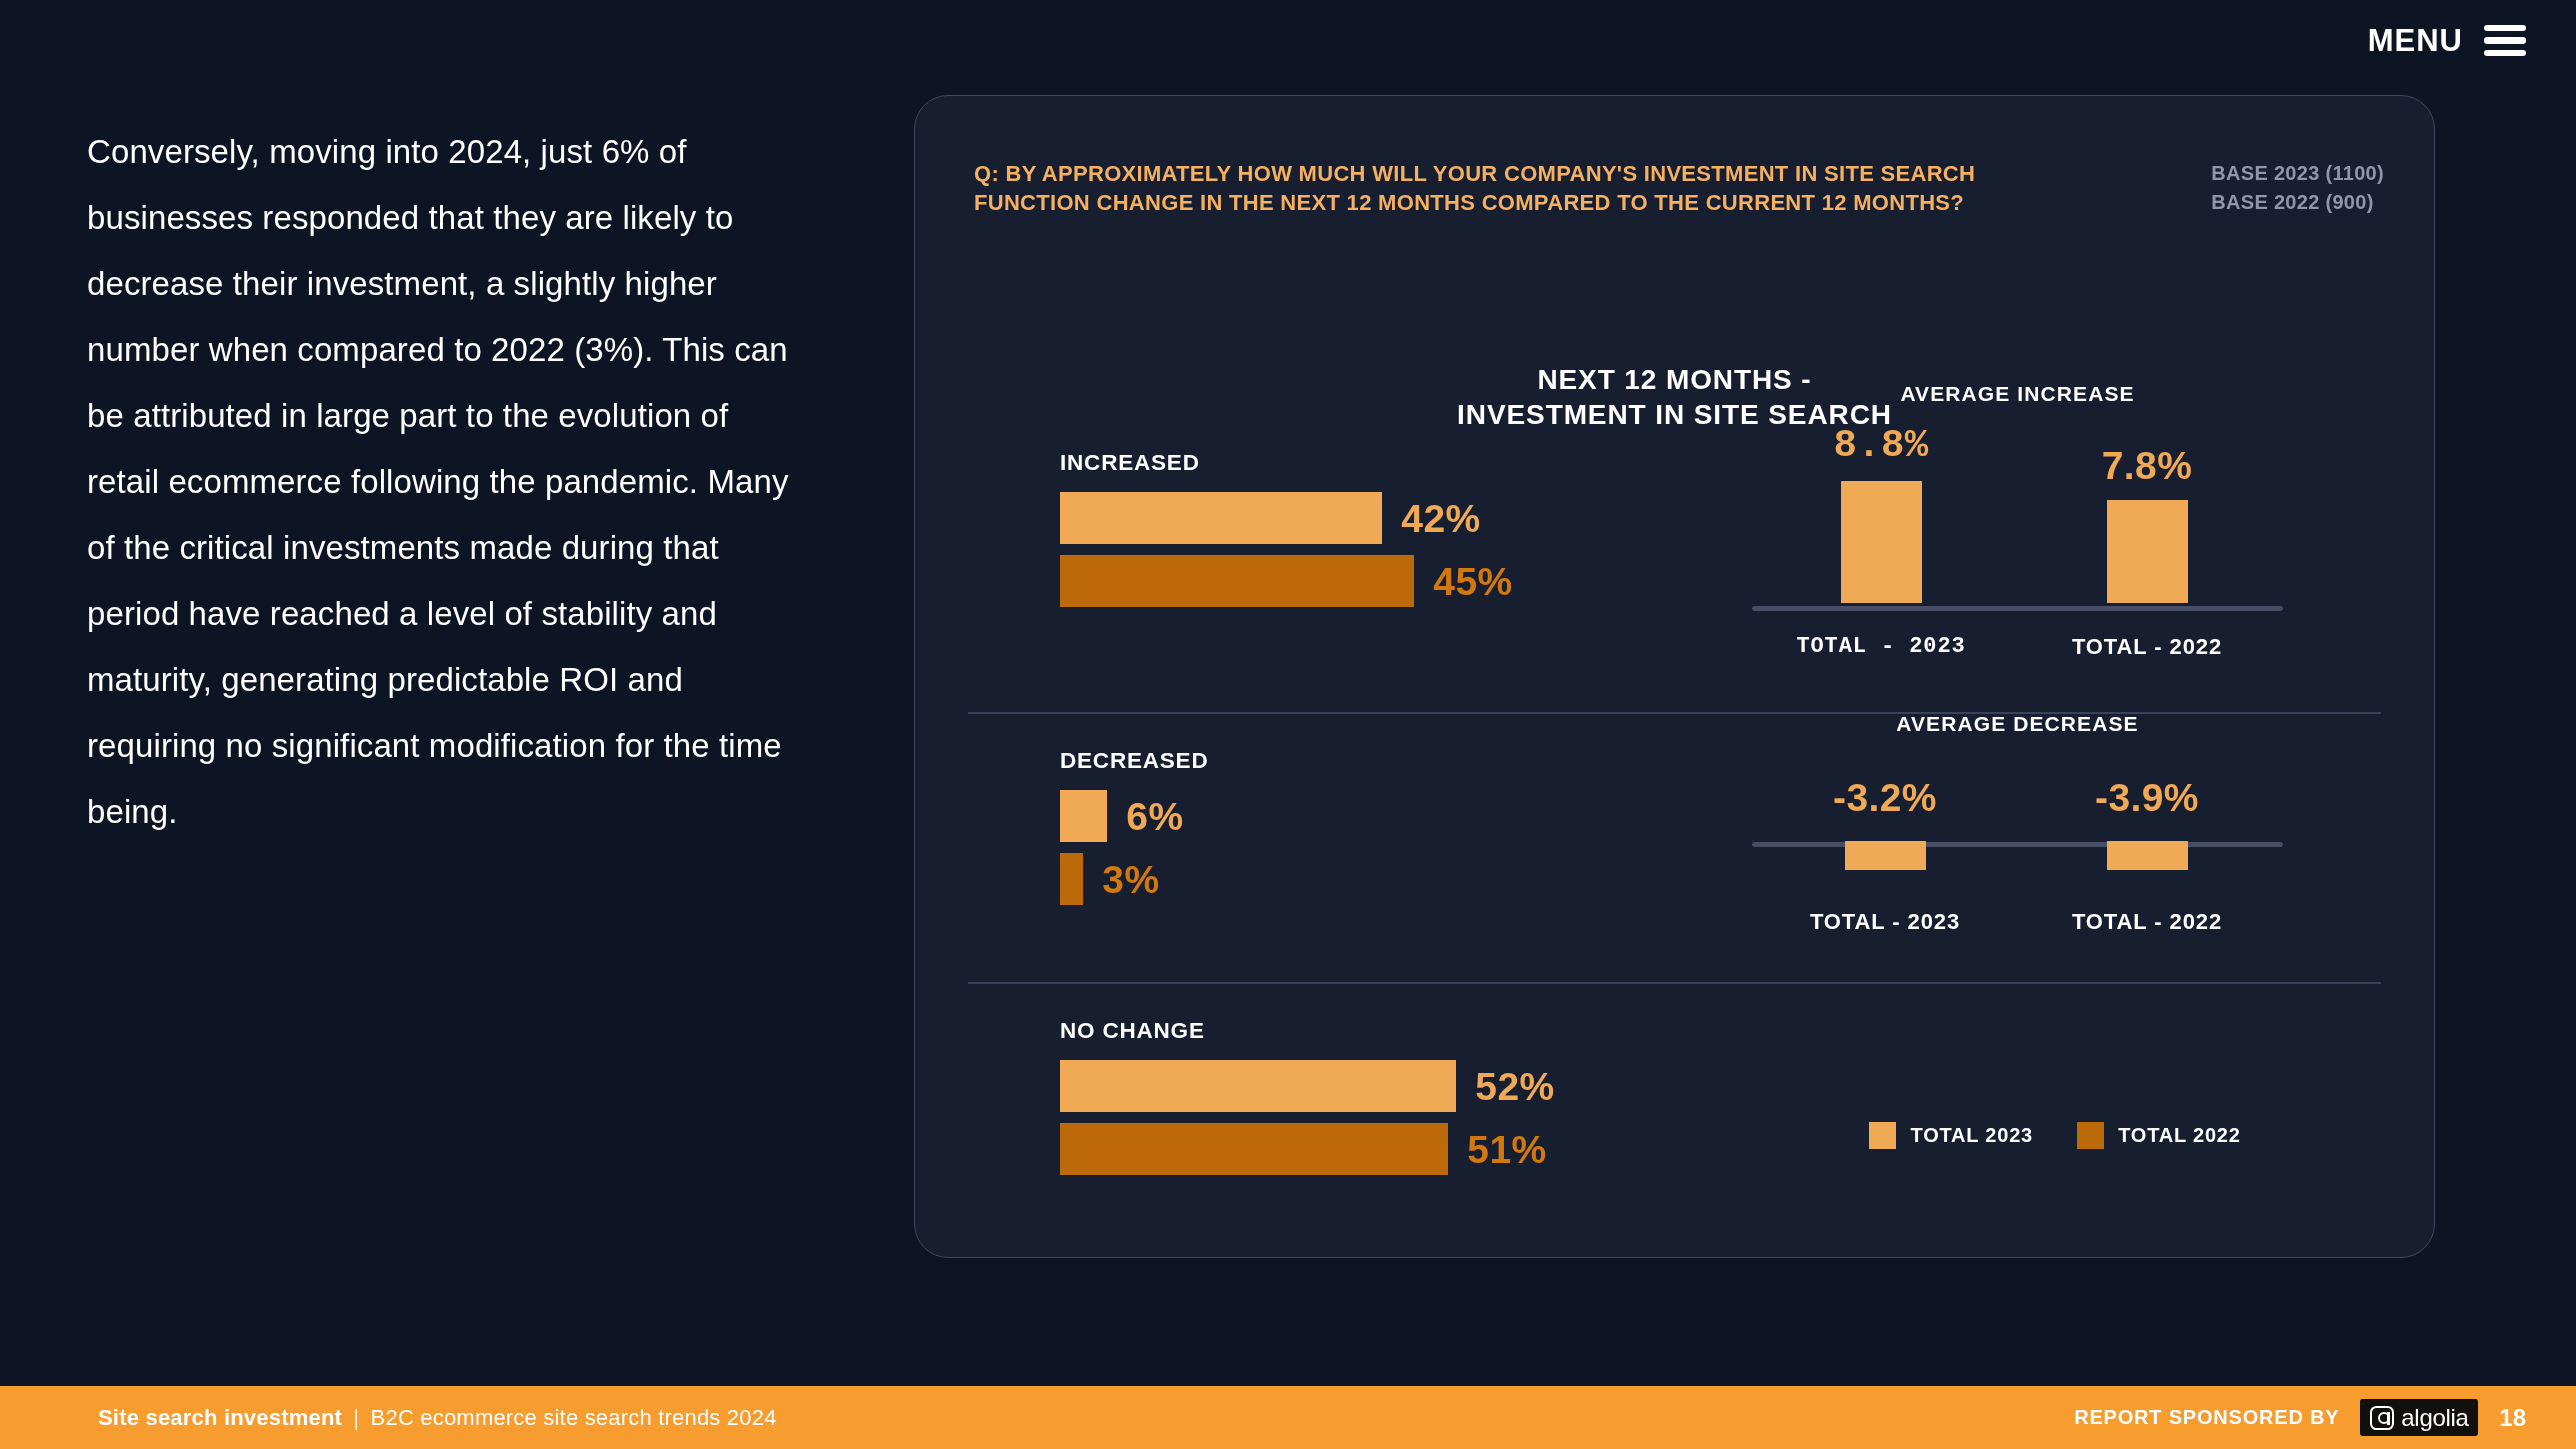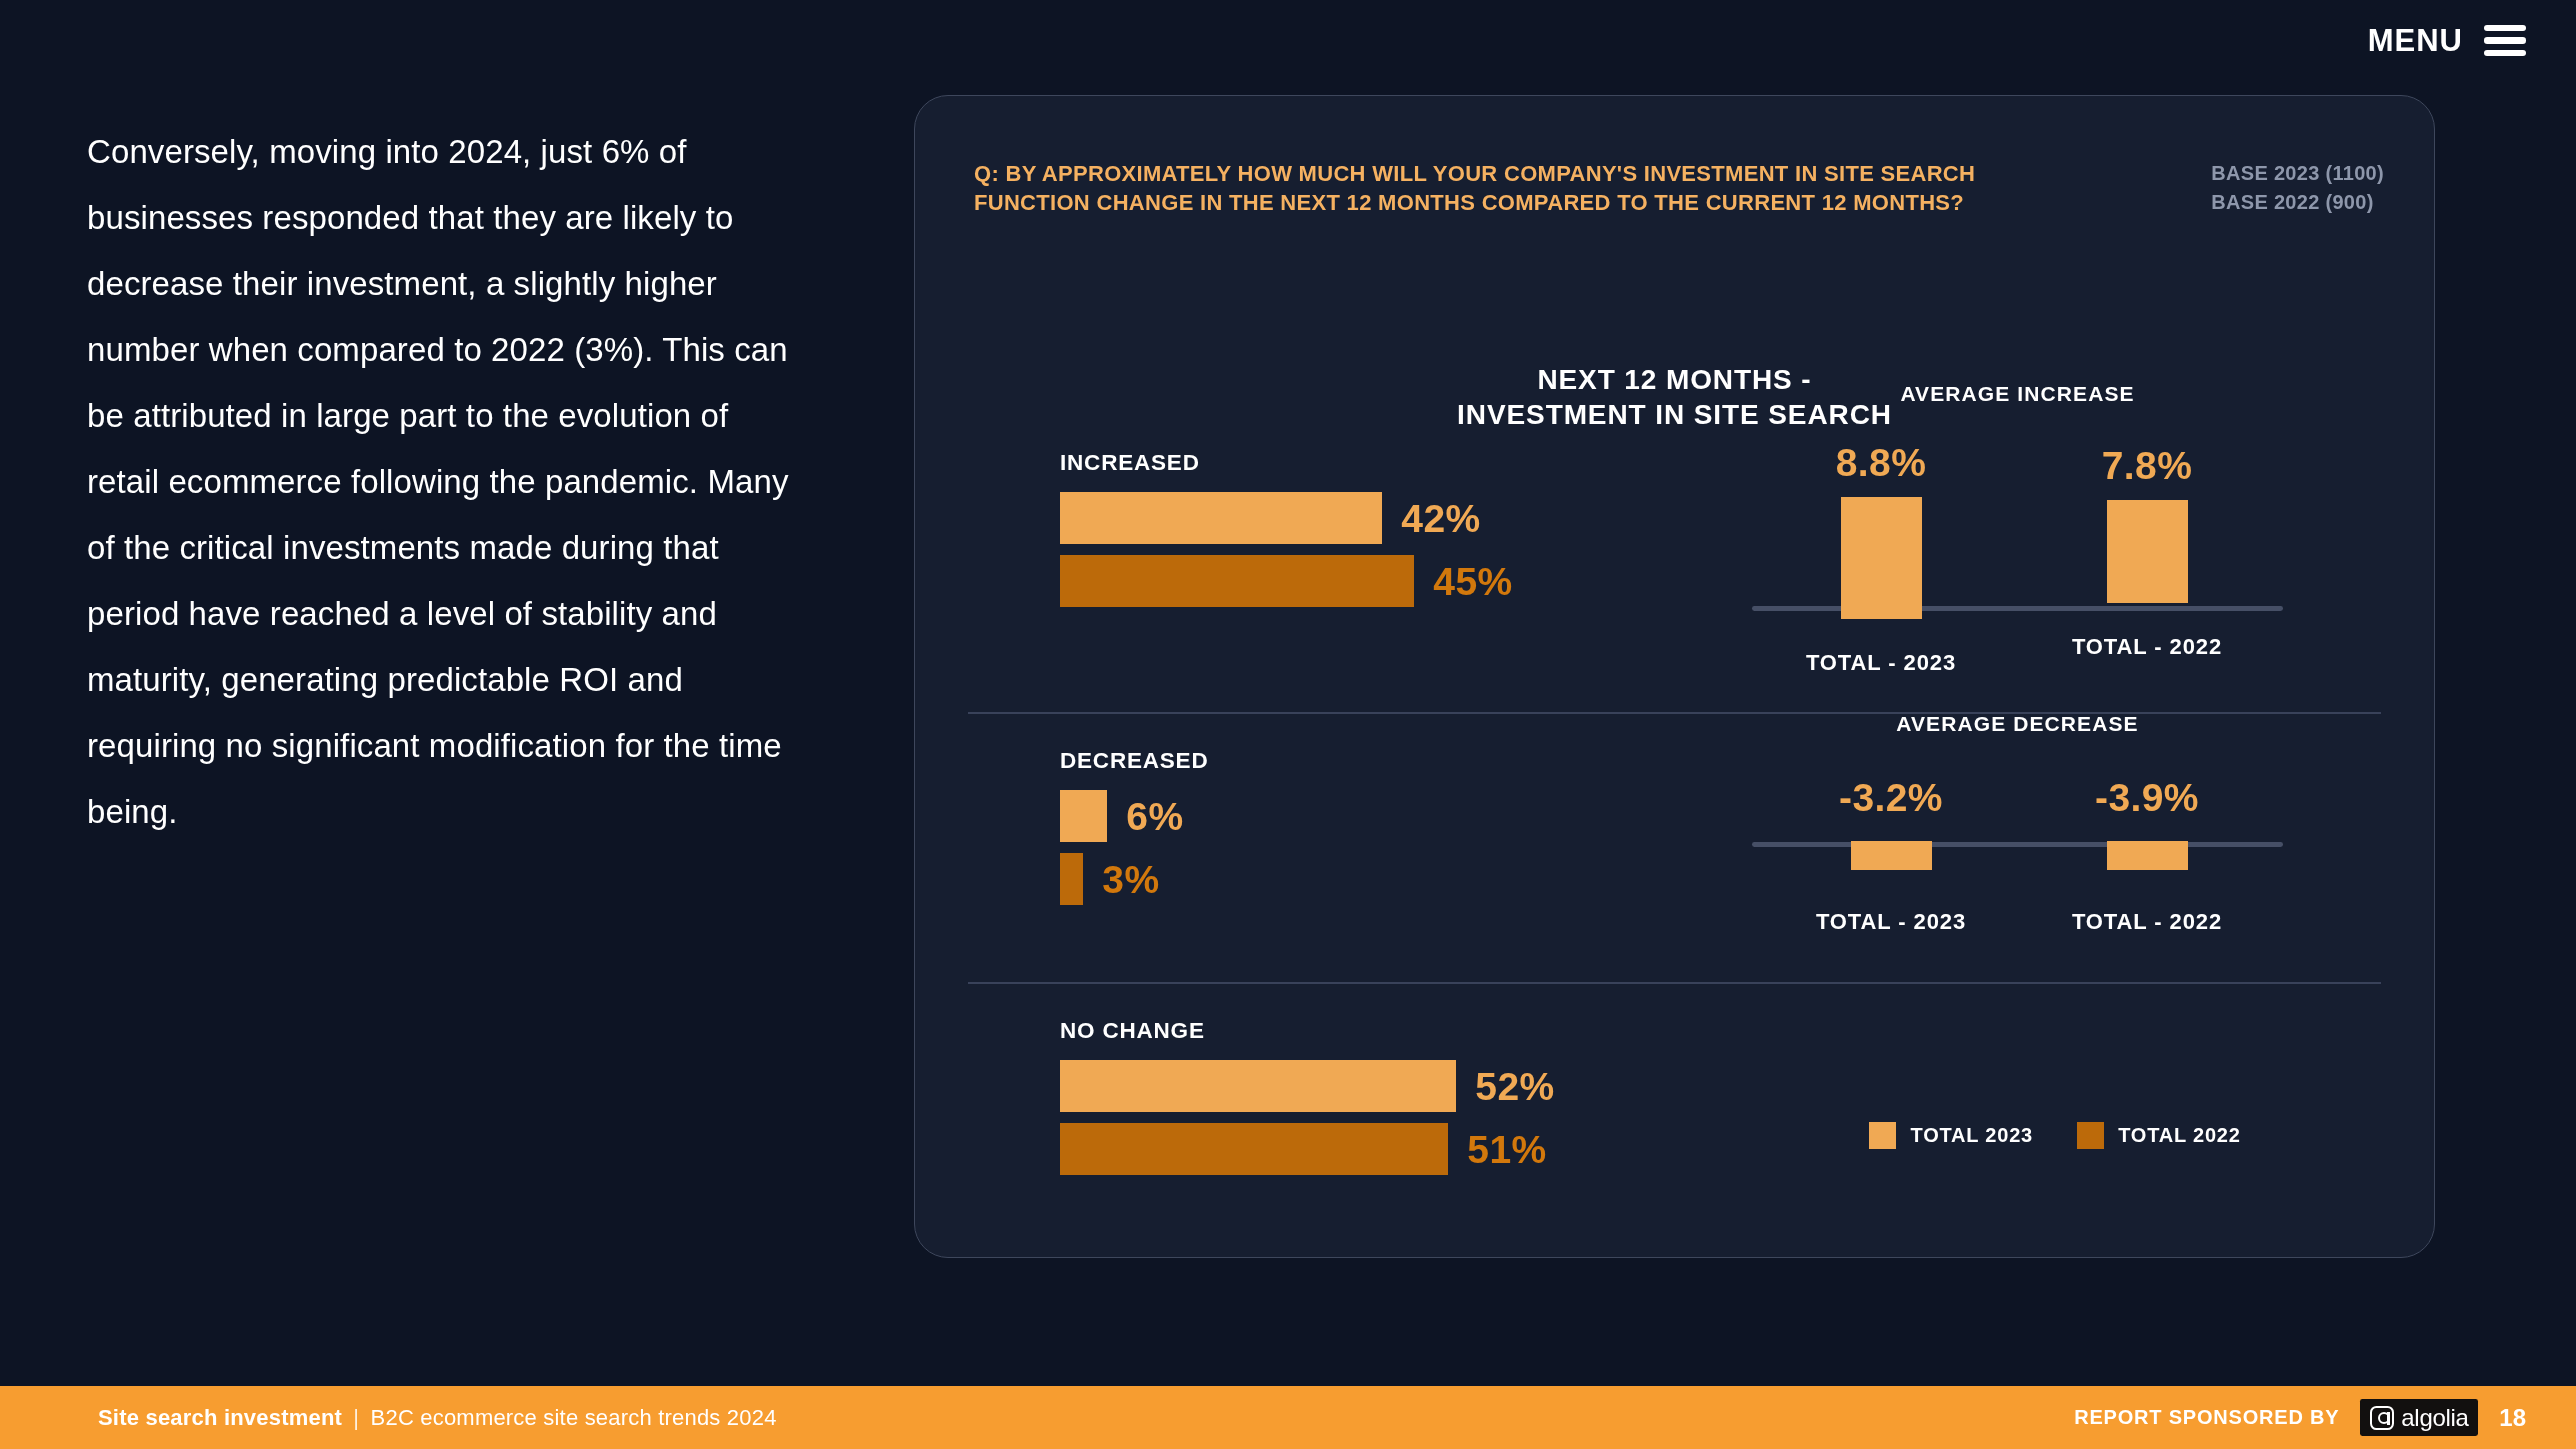--- a/index.html
+++ b/index.html
@@ -144,21 +144,21 @@
         <div class="bar c2022" style="width:354px;"></div>
         <div class="barval c2022">45%</div>
       </div>
     </div>
 
     <div class="avgpanel" style="left:837px; top:286px; width:531px;">
       <div class="avgtitle">AVERAGE INCREASE</div>
       <div class="avgplot" style="height:233px; margin-top:21px;">
         <div class="axis" style="top:179px;"></div>
 
-        <div class="avgcol" style="left:0; width:258px; top:16px;">
+        <div class="avgcol" style="left:0; width:258px; top:0;font-family:Liberation Mono, monospace;">
           <div class="val">8.8%</div>
           <div class="colbar" style="width:81px; height:122px; margin-top:14.5px;"></div>
           <div class="cap" style="margin-top:31px;">TOTAL - 2023</div>
         </div>
 
         <div class="avgcol" style="left:266px; width:258px; top:0;">
           <div class="val" style="margin-top:19.3px;">7.8%</div>
           <div class="colbar" style="width:81px; height:103px; margin-top:14.5px;"></div>
           <div class="cap" style="margin-top:31px;">TOTAL - 2022</div>
         </div>
@@ -177,21 +177,21 @@
         <div class="bar c2022" style="width:23px;"></div>
         <div class="barval c2022">3%</div>
       </div>
     </div>
 
     <div class="avgpanel" style="left:837px; top:616px; width:531px;">
       <div class="avgtitle">AVERAGE DECREASE</div>
       <div class="avgplot" style="height:201px; margin-top:42px;">
         <div class="axis" style="top:64px;"></div>
 
-        <div class="avgcol" style="left:10px; width:258px; top:0;">
+        <div class="avgcol" style="left:4px; width:258px; top:0;">
           <div class="val">-3.2%</div>
           <div class="colbar" style="width:81px; height:29px; margin-top:24px;"></div>
           <div class="cap" style="margin-top:39px;">TOTAL - 2023</div>
         </div>
 
         <div class="avgcol" style="left:266px; width:258px; top:0;">
           <div class="val">-3.9%</div>
           <div class="colbar" style="width:81px; height:29px; margin-top:24px;"></div>
           <div class="cap" style="margin-top:39px;">TOTAL - 2022</div>
         </div>

